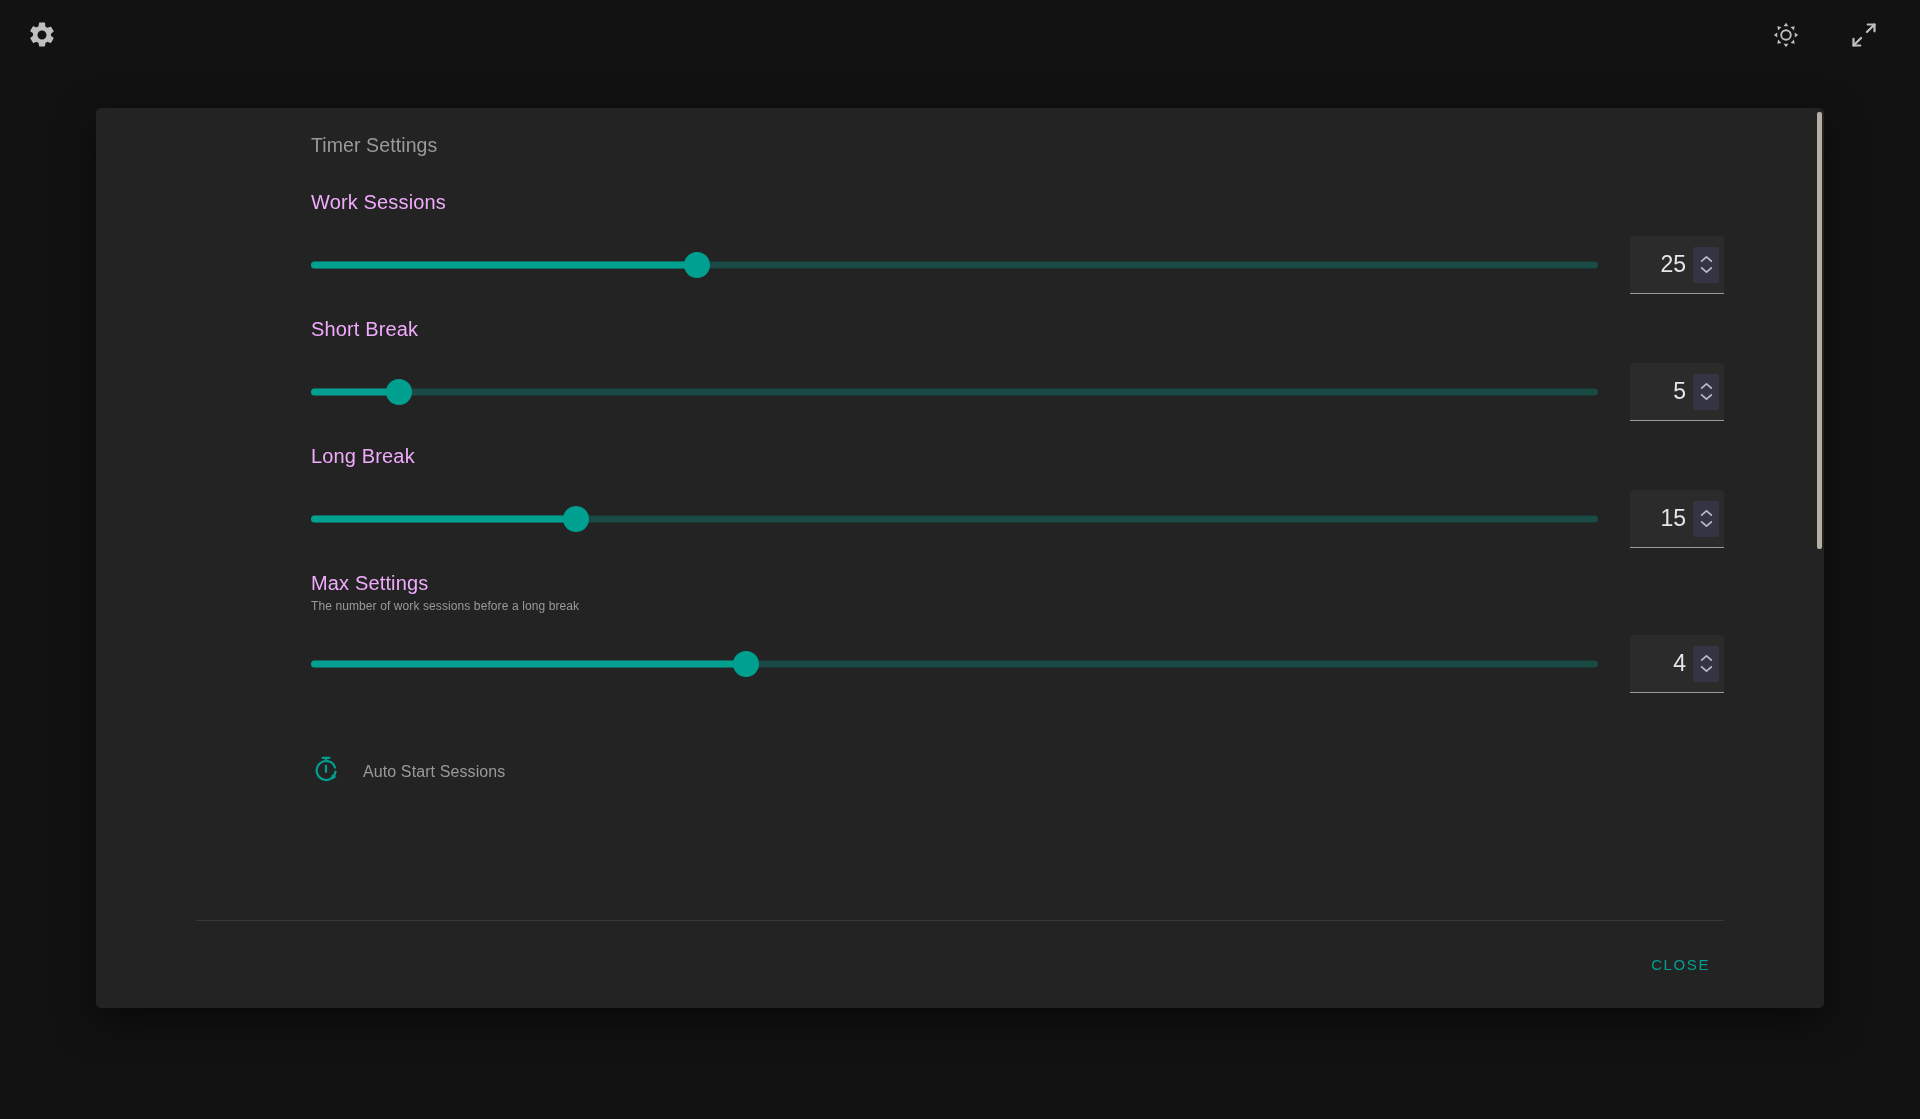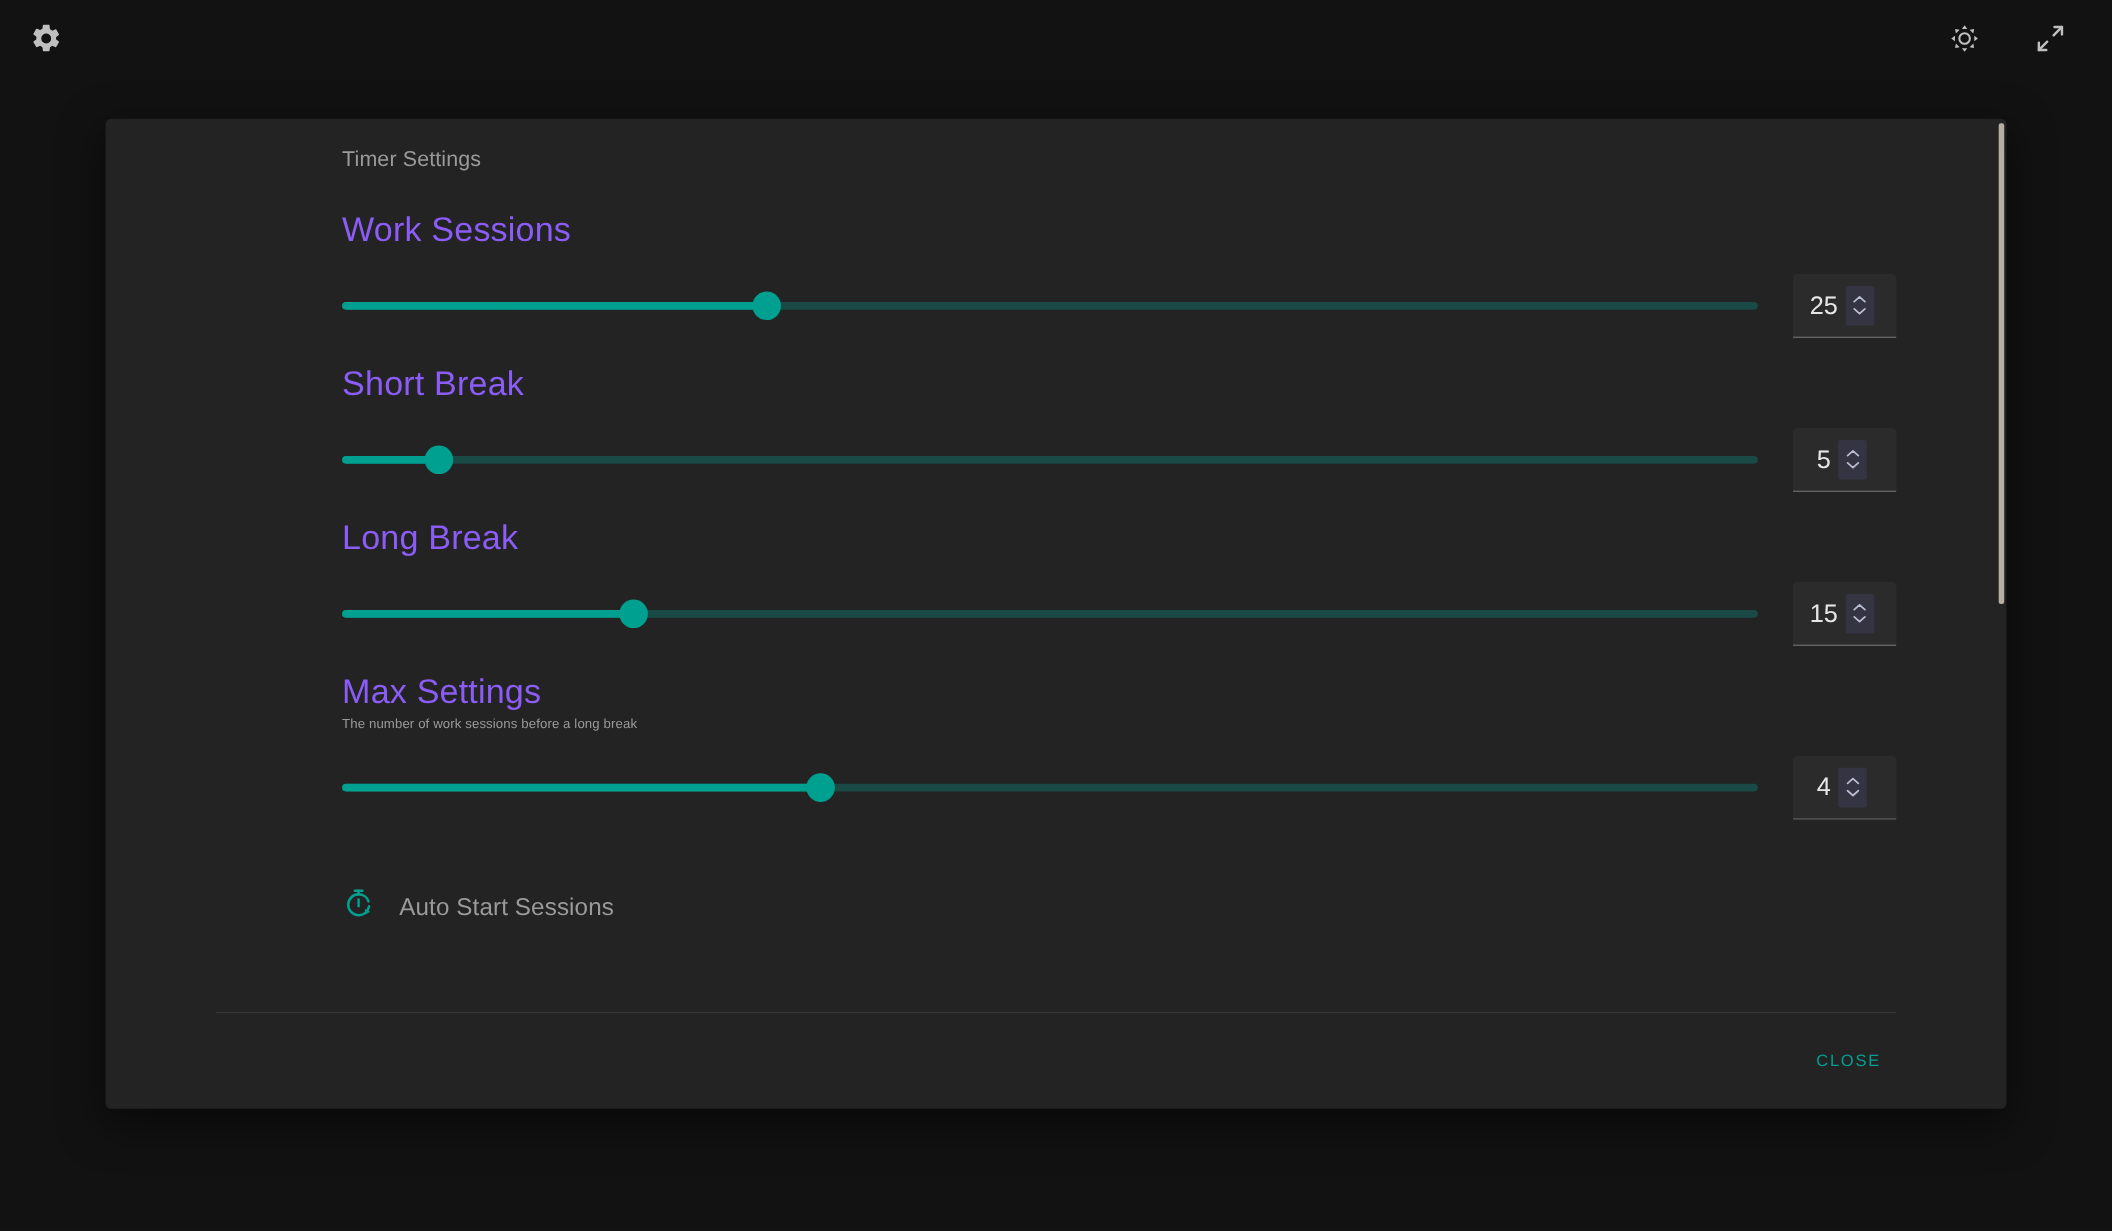--- a/index.html
+++ b/index.html
@@ -73,22 +73,22 @@
     letter-spacing: 0.1px;
     margin-bottom: 34px;
   }
 
   
   .setting {
     position: relative;
     margin-bottom: 24px;
   }
   .setting-label {
-    font-size: 31px;
-    color: #8b5cf6;
+    font-size: 20px;
+    color: #f0abfc;
     font-weight: 400;
     letter-spacing: 0.15px;
   }
   .setting-desc {
     font-size: 12px;
     color: #9a9a9a;
     margin-top: 4px;
     letter-spacing: 0.1px;
   }
   .setting-control {
@@ -139,21 +139,21 @@
   .numfield {
     flex: 0 0 auto;
     width: 94px;
     height: 58px;
     background: #2b2b2b;
     border-top-left-radius: 4px;
     border-top-right-radius: 4px;
     border-bottom: 1px solid #9b9b9b;
     display: flex;
     align-items: center;
-    justify-content: center;
+    justify-content: flex-end;
     padding-right: 5px;
     cursor: text;
   }
   .numfield-value {
     font-size: 23px;
     color: #e6e6e6;
     padding-right: 7px;
   }
   .spinner {
     width: 26px;
@@ -172,21 +172,21 @@
   
   .toggle-row {
     display: flex;
     align-items: center;
     gap: 22px;
     margin-top: 62px;
     cursor: pointer;
     width: max-content;
   }
   .toggle-label {
-    font-size: 22px;
+    font-size: 16px;
     color: #9a9a9a;
     letter-spacing: 0.1px;
     text-align: center;
   }
 
   
   .dialog-footer {
     position: absolute;
     left: 0; right: 0;
     bottom: 0;

